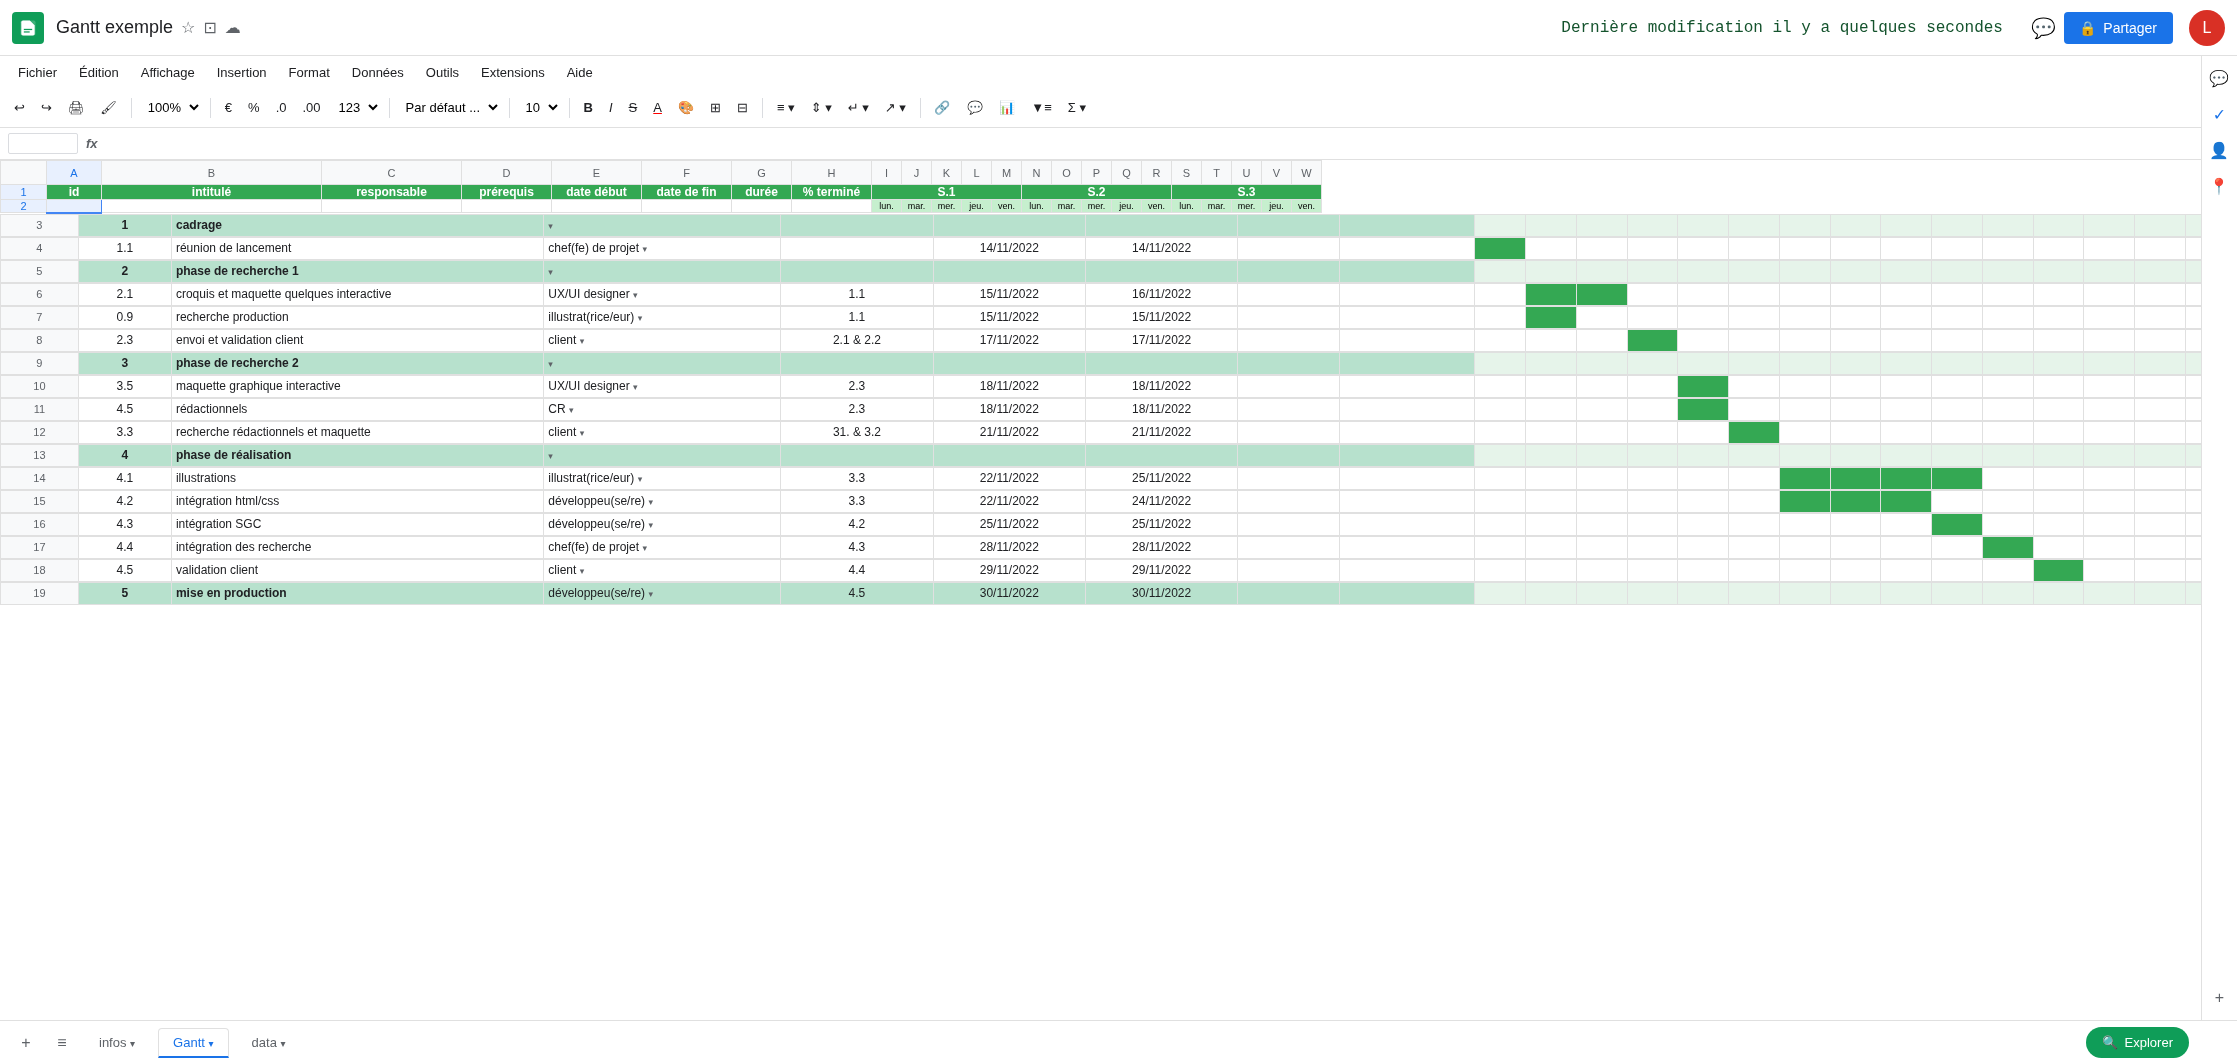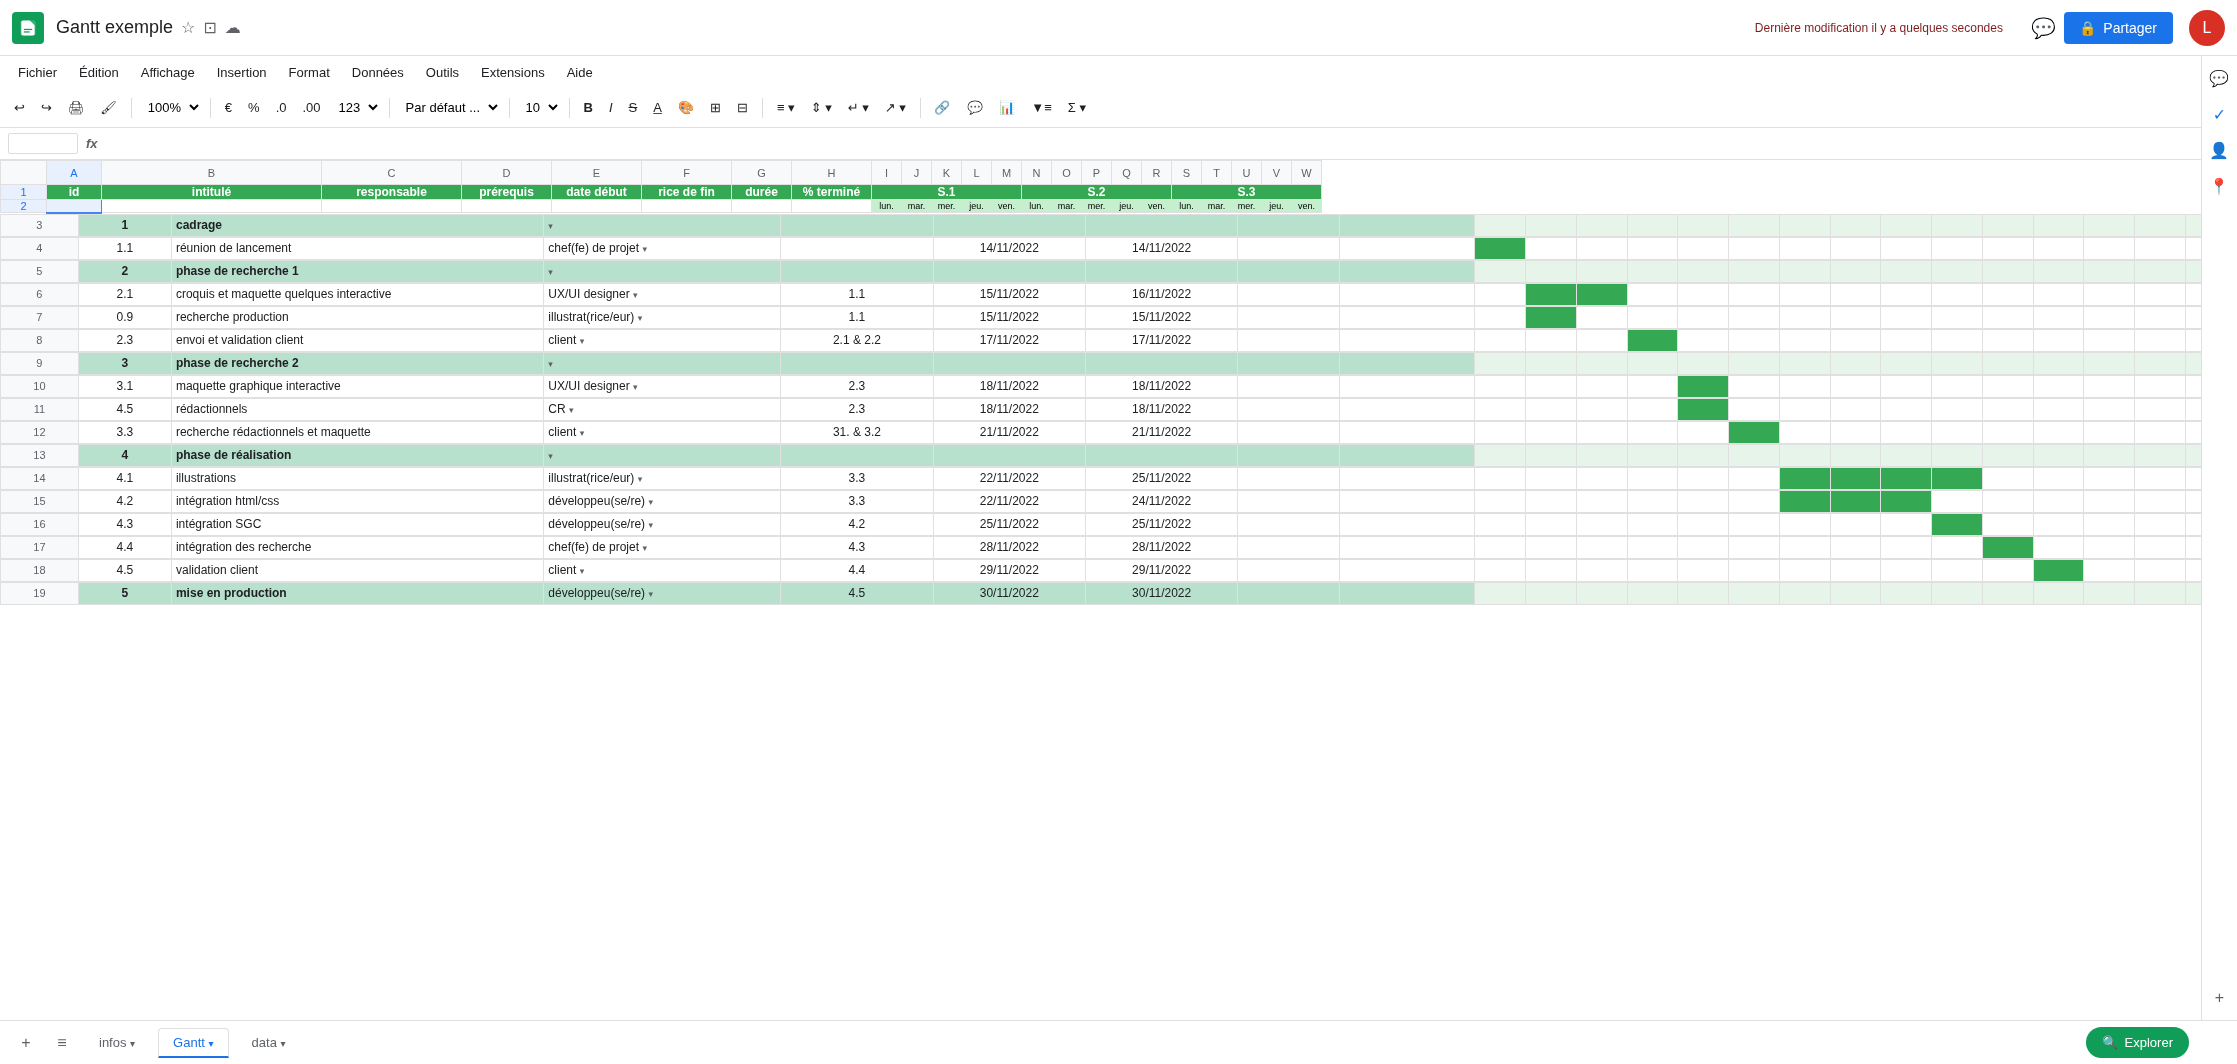--- a/index.html
+++ b/index.html
@@ -12,21 +12,21 @@
       gap: 8px;
     }
     #app-icon {
       width: 32px; height: 32px; background: #0f9d58; border-radius: 4px;
       display: flex; align-items: center; justify-content: center;
     }
     #app-icon svg { width: 20px; height: 20px; }
     #doc-title { font-size: 18px; font-weight: 500; color: #202124; margin-left: 4px; }
     .title-icons { display: flex; gap: 8px; align-items: center; color: #5f6368; font-size: 16px; }
     .title-icons span { cursor: pointer; }
-    #last-modified { font-size: 12px; color: #7f1d1d; margin-left: auto; margin-right: 20px; }
+    #last-modified { font-size: 16px; color: #14532d; margin-left: auto; margin-right: 20px; font-family: Liberation Mono, monospace; }
     #share-btn {
       background: #1a73e8; color: #fff; border: none; border-radius: 4px;
       padding: 8px 16px; font-size: 14px; font-weight: 500; cursor: pointer;
       display: flex; align-items: center; gap: 6px;
     }
     #user-avatar {
       width: 36px; height: 36px; border-radius: 50%; background: #d93025;
       color: white; display: flex; align-items: center; justify-content: center;
       font-size: 16px; font-weight: 500; margin-left: 8px;
     }
@@ -270,21 +270,21 @@
     </thead>
     <tbody id="sheet-body">
 
       <tr>
         <td style="background:#e8f0fe;border:1px solid #e0e0e0;font-size:11px;color:#1a73e8;text-align:center;">1</td>
         <td style="background:#34a853;border:1px solid #e0e0e0;font-size:12px;color:#fff;font-weight:bold;text-align:center;padding:0 4px;">id</td>
         <td style="background:#34a853;border:1px solid #e0e0e0;font-size:12px;color:#fff;font-weight:bold;text-align:center;padding:0 4px;">intitulé</td>
         <td style="background:#34a853;border:1px solid #e0e0e0;font-size:12px;color:#fff;font-weight:bold;text-align:center;padding:0 4px;">responsable</td>
         <td style="background:#34a853;border:1px solid #e0e0e0;font-size:12px;color:#fff;font-weight:bold;text-align:center;padding:0 4px;">prérequis</td>
         <td style="background:#34a853;border:1px solid #e0e0e0;font-size:12px;color:#fff;font-weight:bold;text-align:center;padding:0 4px;">date début</td>
-        <td style="background:#34a853;border:1px solid #e0e0e0;font-size:12px;color:#fff;font-weight:bold;text-align:center;padding:0 4px;">rice de fin</td>
+        <td style="background:#34a853;border:1px solid #e0e0e0;font-size:12px;color:#fff;font-weight:bold;text-align:center;padding:0 4px;">date de fin</td>
         <td style="background:#34a853;border:1px solid #e0e0e0;font-size:12px;color:#fff;font-weight:bold;text-align:center;padding:0 4px;">durée</td>
         <td style="background:#34a853;border:1px solid #e0e0e0;font-size:12px;color:#fff;font-weight:bold;text-align:center;padding:0 4px;">% terminé</td>
 
         <td colspan="5" style="background:#34a853;border:1px solid #e0e0e0;font-size:12px;color:#fff;font-weight:bold;text-align:center;padding:0 4px;">S.1</td>
 
         <td colspan="5" style="background:#34a853;border:1px solid #e0e0e0;font-size:12px;color:#fff;font-weight:bold;text-align:center;padding:0 4px;">S.2</td>
 
         <td colspan="5" style="background:#34a853;border:1px solid #e0e0e0;font-size:12px;color:#fff;font-weight:bold;text-align:center;padding:0 4px;">S.3</td>
       </tr>
 
@@ -733,21 +733,21 @@
           <col style="width: 30px;">
           <col style="width: 30px;">
           <col style="width: 30px;">
           <col style="width: 30px;">
           <col style="width: 30px;">
           <col style="width: 30px;">
         </colgroup>
         <tbody>
           <tr>
             <td style="background: rgb(248, 249, 250); border: 1px solid rgb(224, 224, 224); font-size: 11px; color: rgb(95, 99, 104); text-align: center; height: 22px;">10</td>
-            <td style="background: rgb(255, 255, 255); border: 1px solid rgb(224, 224, 224); font-size: 12px; color: rgb(32, 33, 36); text-align: center; padding: 0px 4px; height: 22px; font-weight: normal;">3.1</td>
+            <td style="background: rgb(255, 255, 255); border: 1px solid rgb(224, 224, 224); font-size: 12px; color: rgb(32, 33, 36); text-align: center; padding: 0px 4px; height: 22px; font-weight: normal;">3.5</td>
             <td style="background: rgb(255, 255, 255); border: 1px solid rgb(224, 224, 224); font-size: 12px; color: rgb(32, 33, 36); padding: 0px 4px; height: 22px; white-space: nowrap; overflow: hidden; font-weight: normal;">maquette graphique interactive</td>
             <td style="background: rgb(255, 255, 255); border: 1px solid rgb(224, 224, 224); font-size: 12px; color: rgb(32, 33, 36); padding: 0px 4px; height: 22px; white-space: nowrap; overflow: hidden;">UX/UI designer <span style="font-size:9px;color:#5f6368;">▾</span></td>
             <td style="background: rgb(255, 255, 255); border: 1px solid rgb(224, 224, 224); font-size: 12px; color: rgb(32, 33, 36); text-align: center; padding: 0px 4px; height: 22px;">2.3</td>
             <td style="background: rgb(255, 255, 255); border: 1px solid rgb(224, 224, 224); font-size: 12px; color: rgb(32, 33, 36); text-align: center; padding: 0px 4px; height: 22px;">18/11/2022</td>
             <td style="background: rgb(255, 255, 255); border: 1px solid rgb(224, 224, 224); font-size: 12px; color: rgb(32, 33, 36); text-align: center; padding: 0px 4px; height: 22px;">18/11/2022</td>
             <td style="background: rgb(255, 255, 255); border: 1px solid rgb(224, 224, 224); font-size: 12px; text-align: center; padding: 0px 4px; height: 22px;"></td>
             <td style="background: rgb(255, 255, 255); border: 1px solid rgb(224, 224, 224); font-size: 12px; text-align: center; padding: 0px 4px; height: 22px;"></td>
             <td style="background: rgb(255, 255, 255); border: 1px solid rgb(224, 224, 224); height: 22px;"></td>
             <td style="background: rgb(255, 255, 255); border: 1px solid rgb(224, 224, 224); height: 22px;"></td>
             <td style="background: rgb(255, 255, 255); border: 1px solid rgb(224, 224, 224); height: 22px;"></td>

